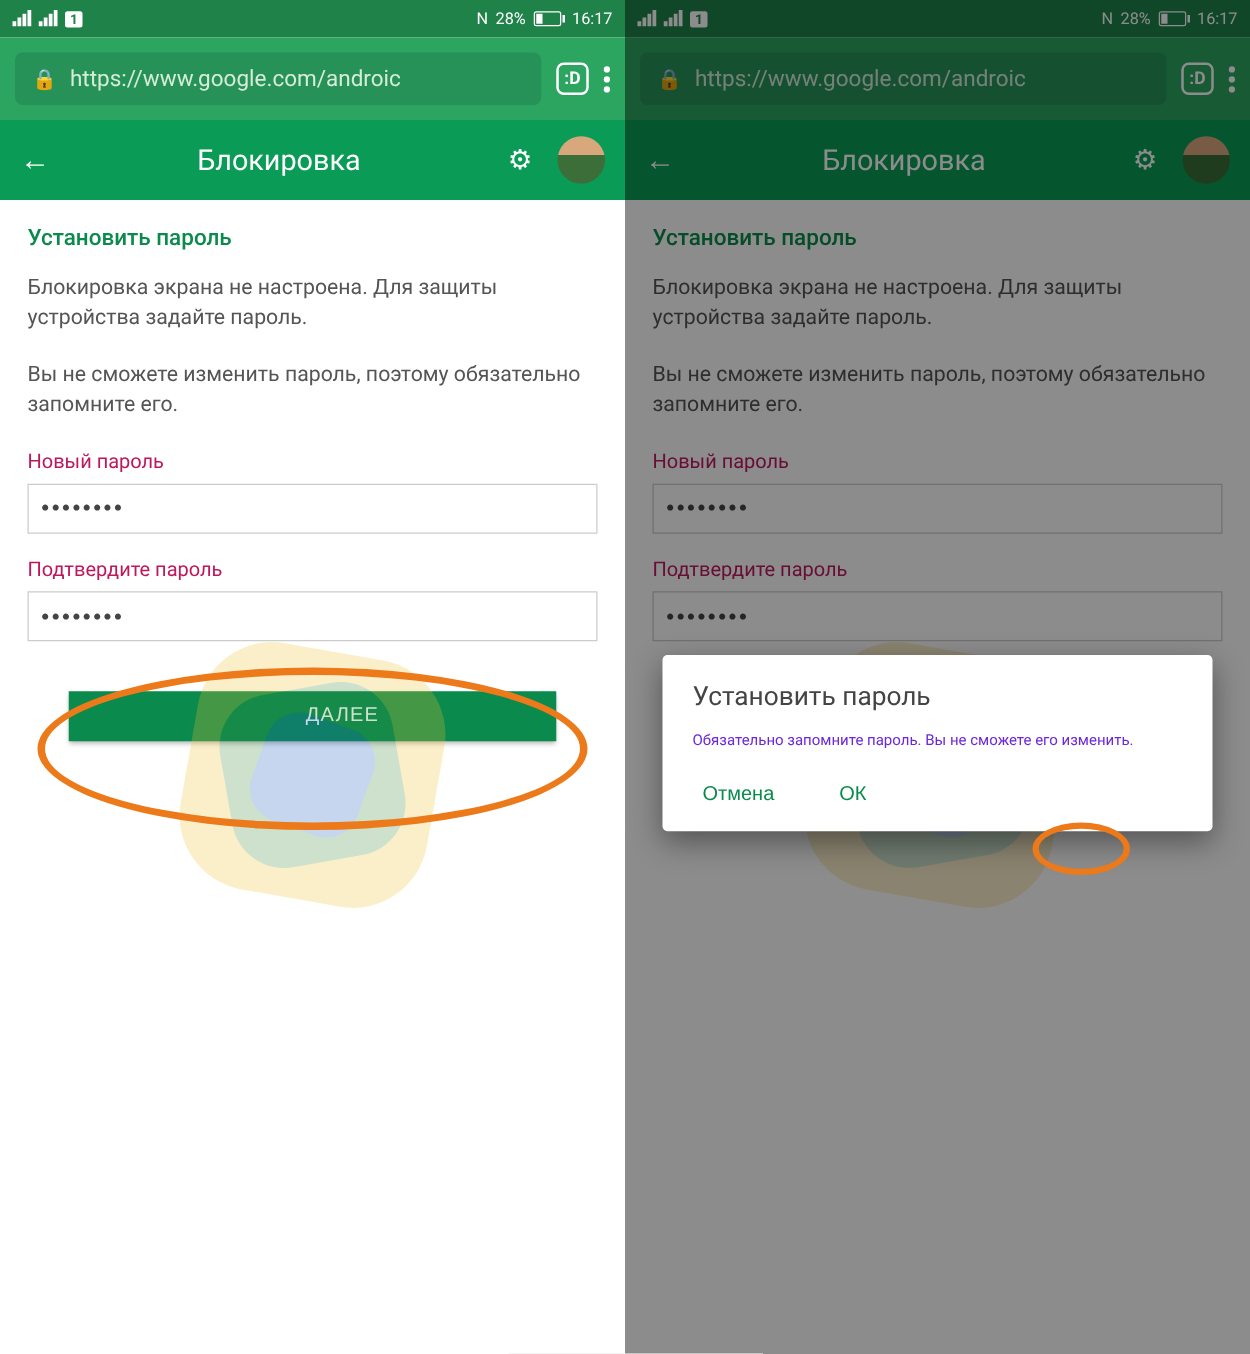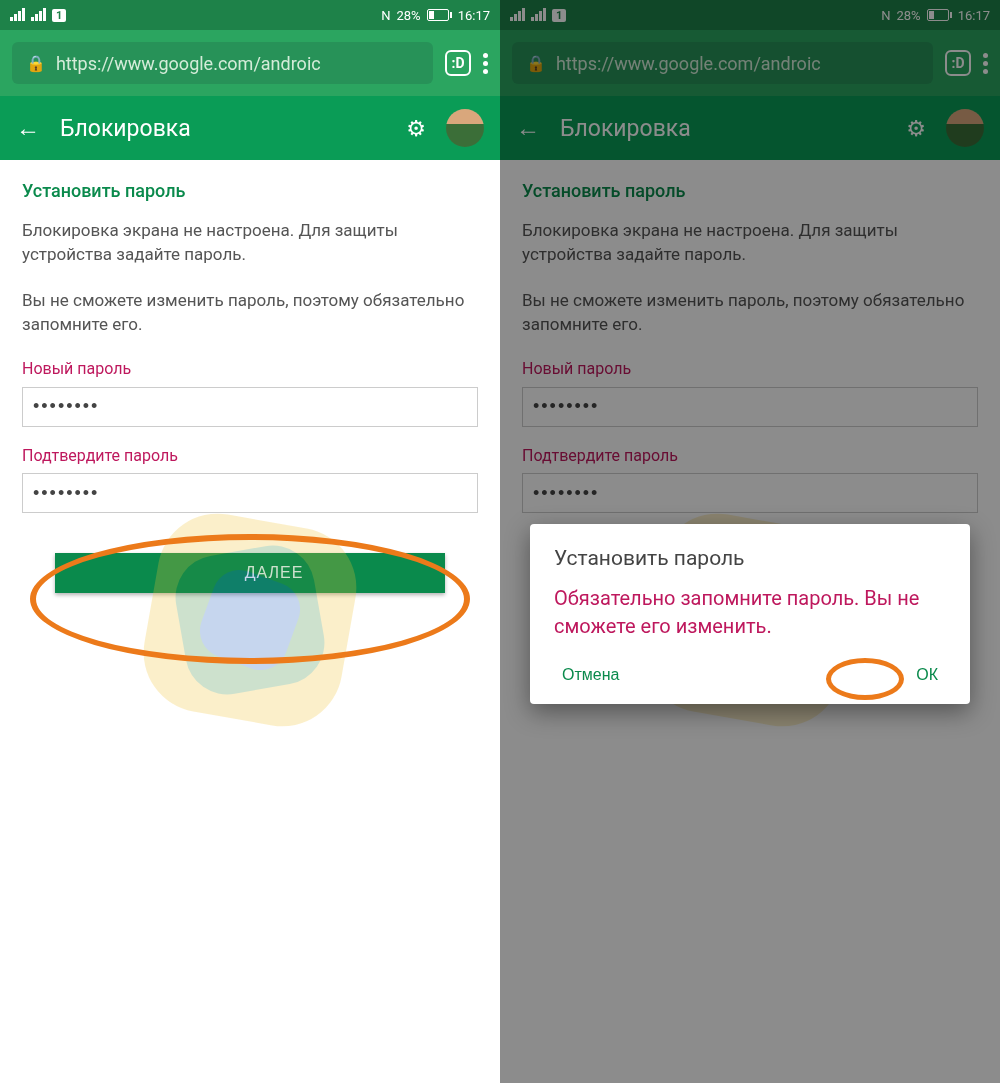--- a/index.html
+++ b/index.html
@@ -71,21 +71,21 @@
   .app-bar {
     height: 64px;
     background: #0a9c56;
     display: flex;
     align-items: center;
     padding: 0 16px;
     gap: 20px;
     color: #fff;
   }
   .back-arrow { font-size: 24px; cursor: pointer; }
-  .app-title { font-size: 23px; flex: 1; }
+  .app-title { font-size: 23px; flex: 1; text-align: center; }
   .gear { font-size: 22px; cursor: pointer; }
   .avatar {
     width: 38px; height: 38px; border-radius: 50%;
     background: linear-gradient(180deg,#d9a77c 40%, #3b6e38 40%);
   }
   .content {
     padding: 18px 22px;
     color: #555;
     font-size: 17px;
     line-height: 1.4;
@@ -151,22 +151,22 @@
   .dialog {
     position: absolute;
     left: 30px; right: 30px;
     top: 524px;
     background: #fff;
     border-radius: 4px;
     box-shadow: 0 8px 24px rgba(0,0,0,.4);
     padding: 22px 24px 14px;
   }
   .dialog-title { font-size: 21px; color: #444; margin-bottom: 14px; }
-  .dialog-body { font-size: 20px; color: #be185d; line-height: 1.4; margin-bottom: 20px; }
-  .dialog-actions { display: flex; justify-content: space-between; gap: 36px; }
+  .dialog-body { font-size: 12px; color: #6d28d9; line-height: 1.4; margin-bottom: 20px; }
+  .dialog-actions { display: flex; justify-content: flex-start; gap: 36px; }
   .dialog-btn {
     background: none; border: none;
     color: #0a8a4c; font-size: 16px; font-weight: 500;
     cursor: pointer; padding: 6px 8px;
   }
   .signal-bars{ display:inline-flex; align-items:flex-end; gap:1px; height:12px;}
   .signal-bars span{ width:3px; background:#fff;}
   .signal-bars .b1{height:4px;} .signal-bars .b2{height:7px;} .signal-bars .b3{height:10px;} .signal-bars .b4{height:13px;}
   .batt{ display:inline-flex; align-items:center; }
   .batt-body{ width:22px; height:12px; border:1px solid #fff; border-radius:2px; position:relative;}

